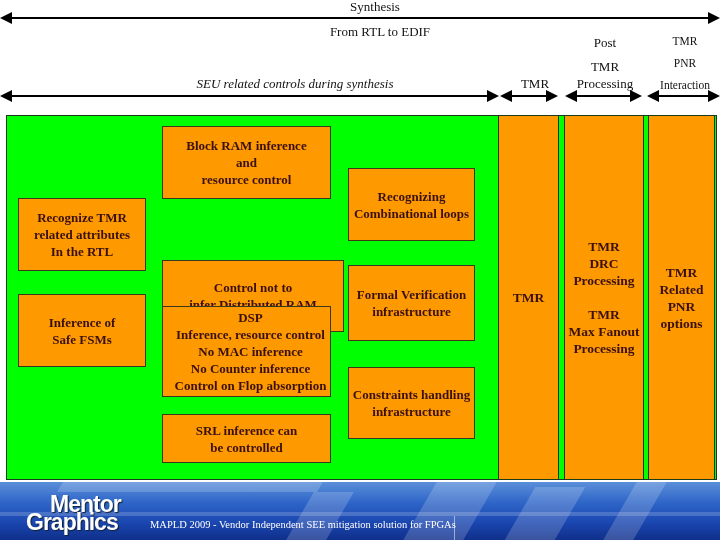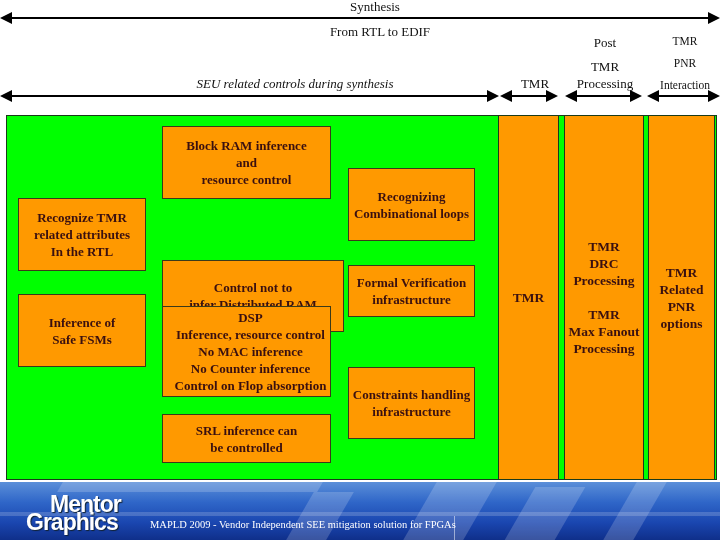--- a/index.html
+++ b/index.html
@@ -70,21 +70,21 @@
 <div class="box" style="left:162px;top:306px;width:169px;height:91px;padding-left:8px;">DSP
 Inference, resource control
 No MAC inference
 No Counter inference
 Control on Flop absorption</div>
 <div class="box" style="left:162px;top:414px;width:169px;height:49px;">SRL inference can
 be controlled</div>
 
 <div class="box" style="left:348px;top:168px;width:127px;height:73px;">Recognizing
 Combinational loops</div>
-<div class="box" style="left:348px;top:265px;width:127px;height:52px;">Formal Verification
+<div class="box" style="left:348px;top:265px;width:127px;height:76px;">Formal Verification
 infrastructure</div>
 <div class="box" style="left:348px;top:367px;width:127px;height:72px;">Constraints handling
 infrastructure</div>
 
 <div class="col" style="left:498px;width:61px;">TMR</div>
 <div class="col" style="left:564px;width:80px;">TMR
 DRC
 Processing
 
 TMR

